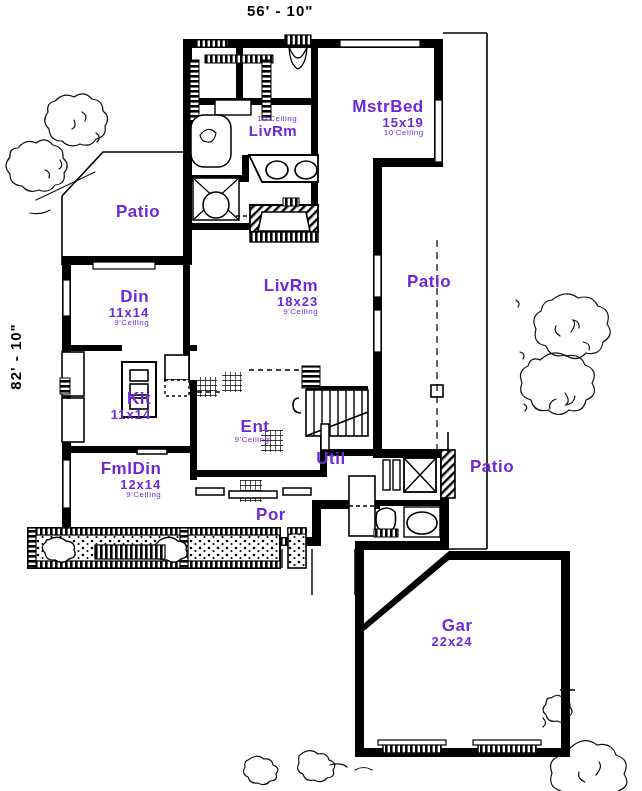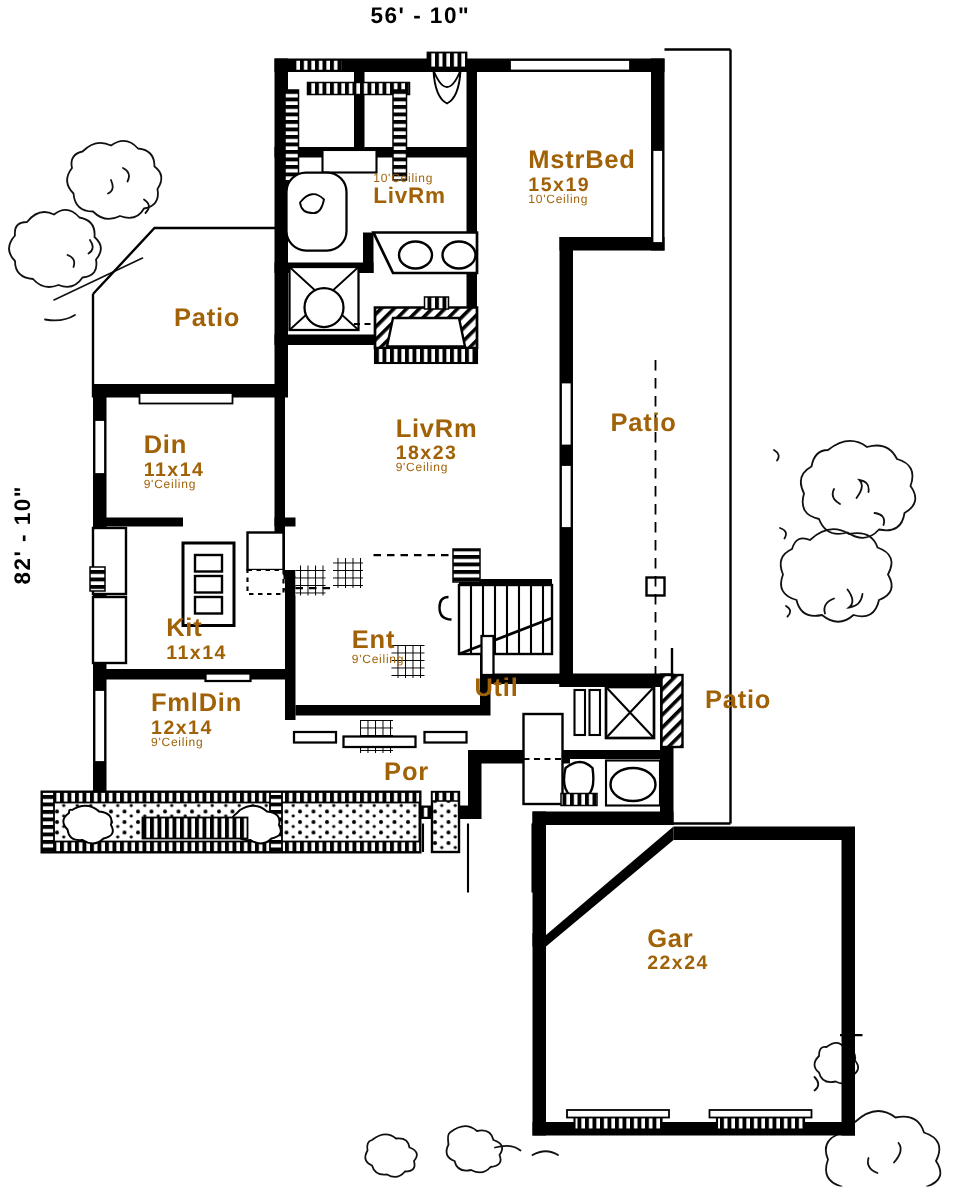--- a/index.html
+++ b/index.html
@@ -3,22 +3,22 @@
 <meta charset="utf-8">
 <style>
   html,body{margin:0;padding:0;background:#ffffff;}
   body{width:642px;height:791px;position:relative;overflow:hidden;
        font-family:"Liberation Sans", sans-serif;color:#000;}
   #plan{position:absolute;left:0;top:0;width:642px;height:791px;}
   .dimlabel{position:absolute;font-weight:bold;letter-spacing:1px;color:#000;}
   #dim-top{left:247px;top:2px;font-size:15px;}
   #dim-left{left:-18px;top:348px;font-size:15px;transform:rotate(-90deg);
             transform-origin:center center;white-space:nowrap;}
-  .rlabel{position:absolute;text-align:left;line-height:1.05;
-          font-weight:bold;color:#a16207;white-space:nowrap;}
+  .rlabel{position:absolute;text-align:right;line-height:1.05;
+          font-weight:bold;color:#6d28d9;white-space:nowrap;}
   .rname{font-size:17px;letter-spacing:0.5px;}
   .rdim{font-size:13px;letter-spacing:1px;}
   .rceil{font-size:8px;letter-spacing:0.5px;font-weight:normal;}
   .rlabel.small .rname{font-size:15px;}
 </style>
 </head>
 <body>
 
 <div class="dimlabel" id="dim-top">56' - 10"</div>
 <div class="dimlabel" id="dim-left">82' - 10"</div>
@@ -294,27 +294,27 @@
 <div class="rlabel" style="left:291px;top:277px;transform:translate(-50%,0);">
   <div class="rname">LivRm</div>
   <div class="rdim">18x23</div>
   <div class="rceil">9'Ceiling</div>
 </div>
 
 <div class="rlabel" style="left:429px;top:273px;transform:translate(-50%,0);">
   <div class="rname">Patio</div>
 </div>
 
-<div class="rlabel" style="left:116px;top:288px;transform:translate(-50%,0);">
+<div class="rlabel" style="left:129px;top:288px;transform:translate(-50%,0);">
   <div class="rname">Din</div>
   <div class="rdim">11x14</div>
   <div class="rceil">9'Ceiling</div>
 </div>
 
-<div class="rlabel" style="left:131px;top:390px;transform:translate(-50%,0);margin-top:20px;">
+<div class="rlabel" style="left:131px;top:390px;transform:translate(-50%,0);">
   <div class="rname">Kit</div>
   <div class="rdim">11x14</div>
 </div>
 
 <div class="rlabel" style="left:252px;top:418px;transform:translate(-50%,0);">
   <div class="rname">Ent</div>
   <div class="rceil">9'Ceiling</div>
 </div>
 
 <div class="rlabel" style="left:331px;top:450px;transform:translate(-50%,0);">

